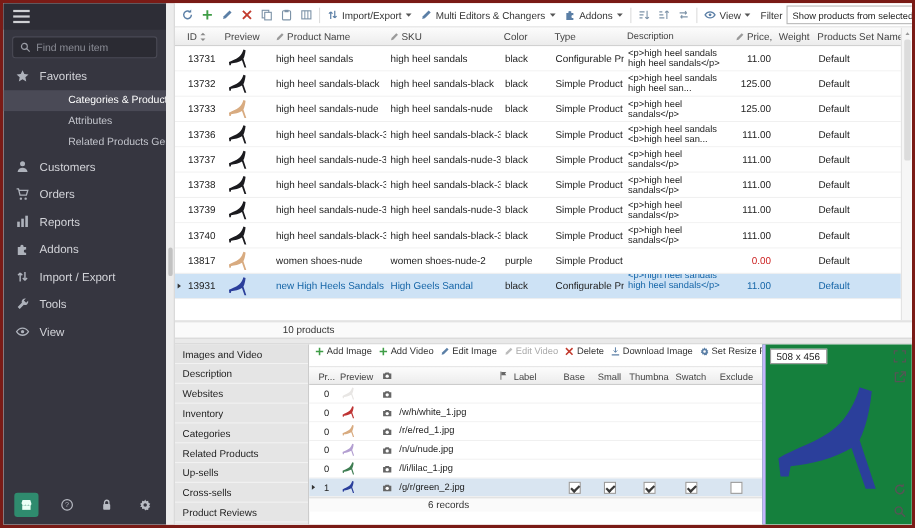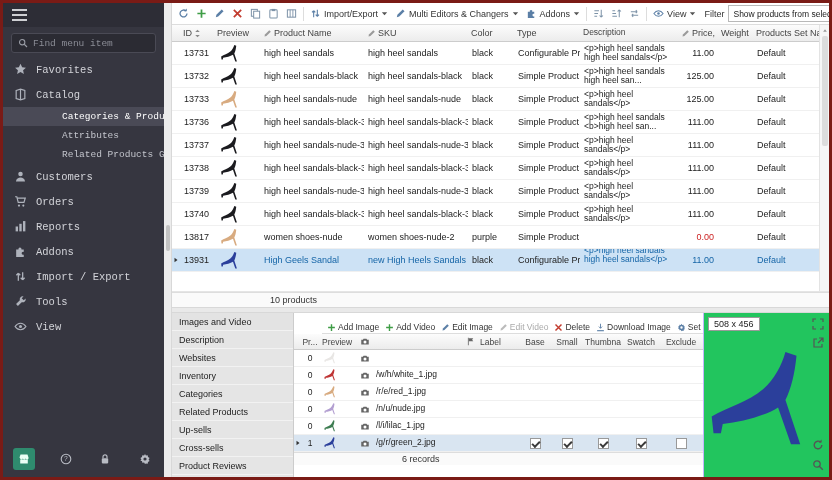--- a/index.html
+++ b/index.html
@@ -4,21 +4,21 @@
 <style>
   *{margin:0;padding:0;box-sizing:border-box;}
   html,body{width:832px;height:480px;overflow:hidden;}
   body{font-family:"Liberation Sans","DejaVu Sans",sans-serif;font-size:10px;color:#222;background:#fff;cursor:default;}
   .window{width:832px;height:480px;border:3px solid #7a1b16;display:flex;background:#fff;overflow:hidden;}
   .ic{display:inline-flex;width:12px;height:12px;flex:none;}
   .ic svg{display:block;width:100%;height:100%;}
   button{font-family:inherit;cursor:pointer;}
 
   
-  .sidebar{width:161px;background:#363640;color:#d7d8dc;display:flex;flex-direction:column;flex:none;overflow:hidden;font-family:Liberation Mono, monospace;}
+  .sidebar{width:148px;background:#363640;color:#d7d8dc;display:flex;flex-direction:column;flex:none;overflow:hidden;}
   .sb-top{height:24px;background:#2d2d36;display:flex;align-items:center;padding:0 9px;flex:none;}
   .hamburger{cursor:pointer;}
   .hamburger span{display:block;width:15px;height:2px;background:#cfd0d4;margin:3px 0;}
   .sb-search{margin:6px 8px 4px;display:flex;align-items:center;gap:5px;background:#2b2b33;border:1px solid #4a4a55;border-radius:3px;height:20px;padding:0 6px;flex:none;}
   .sb-search .ic{width:10px;height:10px;color:#9a9da6;}
   .sb-search-input{background:transparent;border:none;outline:none;color:#d7d8dc;font-size:9.5px;width:100%;font-family:inherit;}
   .sb-search-input::placeholder{color:#8b8d96;}
   .sb-menu{flex:1;overflow:hidden;text-align:right;}
   .sb-item{height:25px;display:flex;align-items:center;gap:9px;padding:0 11px;font-size:10.5px;color:#d2d3d8;cursor:pointer;white-space:nowrap;}
   .sb-item .ic{width:13px;height:13px;color:#aeb2bb;}
@@ -80,21 +80,21 @@
 
   .pbar{height:15px;border-top:1px solid #ddd;background:#fafafa;font-size:9px;color:#333;display:flex;align-items:center;padding-left:98px;flex:none;}
   .hsplit{height:6px;background:#e9e9e9;border-top:1px solid #d8d8d8;border-bottom:1px solid #d8d8d8;flex:none;cursor:row-resize;}
 
   
   .bottom{flex:1;display:flex;min-height:0;overflow:hidden;}
   .btabs{width:122px;border-right:1px solid #ccc;background:#e5e5e5;overflow:hidden;flex:none;}
   .btab{height:18px;display:flex;align-items:center;padding:0 7px;font-size:9px;color:#222;border-bottom:1px solid #f2f2f2;cursor:pointer;white-space:nowrap;}
   .btab.sel{background:#e3e3e3;}
   .bmid{flex:1;display:flex;flex-direction:column;min-width:0;overflow:hidden;}
-  .btoolbar{height:21px;display:flex;align-items:flex-end;padding:0 2px;border-bottom:1px solid #ddd;background:#fff;gap:0;flex:none;overflow:hidden;margin-left:28px;}
+  .btoolbar{height:21px;display:flex;align-items:flex-start;padding:0 2px;border-bottom:1px solid #ddd;background:#fff;gap:0;flex:none;overflow:hidden;}
   .bbtn{display:flex;align-items:center;gap:2px;font-size:8.5px;color:#333;background:none;border:none;padding:1px 3px;white-space:nowrap;}
   .bbtn .ic{width:9px;height:9px;}
   .bbtn.disabled{color:#aaa;cursor:default;}
   .bbtn.disabled .ic{color:#bbb !important;}
   .bghead{height:16px;display:flex;align-items:center;background:linear-gradient(#fcfcfc,#ececec);border-bottom:1px solid #ccc;flex:none;}
   .bghead .hc{font-size:8.5px;}
   .bgbody{overflow:hidden;}
   .brow{height:17px;display:flex;align-items:center;border-bottom:1px solid #f0f0f0;background:#fff;}
   .brow.sel{background:#d9e5f1;}
   .bc{display:flex;align-items:center;height:100%;padding:0 3px;overflow:hidden;white-space:nowrap;font-size:8.5px;color:#222;}
@@ -109,21 +109,21 @@
   .b-thumbw{width:40px;}
   .b-swatchw{width:36px;}
   .b-exclw{flex:1;min-width:0;text-align:center;}
   .camc{width:10px !important;height:9px !important;color:#666 !important;}
   .shoe-sm{width:18px;height:14px;}
   .cb{width:11px;height:11px;border:1px solid #999;background:#fff;display:inline-block;position:relative;}
   .cb.checked::after{content:'';position:absolute;left:1.5px;top:2px;width:6px;height:3px;border-left:2px solid #3a3a3a;border-bottom:2px solid #3a3a3a;transform:rotate(-45deg);}
   .brecords{height:13px;border-top:1px solid #ddd;background:#fafafa;font-size:9px;color:#333;display:flex;align-items:center;padding-left:108px;flex:none;}
 
   
-  .ppanel{width:126px;border-left:1px solid #c4b5fd;position:relative;background:#22c55e;overflow:hidden;flex:none;}
+  .ppanel{width:136px;border-left:3px solid #c4b5fd;position:relative;background:#15803d;overflow:hidden;flex:none;}
   .pp-size{position:absolute;top:4px;left:4px;border:1px solid #9a9a9a;background:#fff;font-size:9px;padding:1px 5px;z-index:3;}
   .pp-topicons{position:absolute;top:3px;right:3px;display:flex;flex-direction:column;gap:3px;z-index:3;}
   .pbtn{width:16px;height:16px;border:none;background:none;color:#555;display:flex;align-items:center;justify-content:center;padding:0;}
   .pbtn .ic{width:12px;height:12px;}
   .pp-img{position:absolute;inset:0;display:flex;align-items:center;justify-content:center;padding-top:10px;}
   .shoe-big{width:118px;height:118px;}
   .pp-boticons{position:absolute;bottom:4px;right:3px;display:flex;flex-direction:column;gap:4px;z-index:3;}
 </style>
 </head>
 <body>
@@ -151,29 +151,20 @@
 
         <div class="sb-item">
           <span class="ic">
             <svg viewBox="0 0 12 12">
               <path d="M6 .8l1.5 3.2 3.5.4-2.6 2.3.7 3.5L6 8.4 2.9 10.2l.7-3.5L1 4.4l3.5-.4z" fill="currentColor"></path>
             </svg>
           </span>
           <span class="sb-label">Favorites</span>
         </div>
 
-        <div class="sb-item">
-          <span class="ic">
-            <svg viewBox="0 0 12 12">
-              <path d="M2 2.3l4-1.2 4 1.2v7.4l-4 1.2-4-1.2z" fill="none" stroke="currentColor" stroke-width="1.1"></path>
-              <path d="M6 1.1v9.8" stroke="currentColor" stroke-width="1.1"></path>
-            </svg>
-          </span>
-          <span class="sb-label">Catalog</span>
-        </div>
 
         <div class="sb-item sub sel">
           <span class="ic"></span>
           <span class="sb-label">Categories &amp; Products</span>
         </div>
 
         <div class="sb-item sub">
           <span class="ic"></span>
           <span class="sb-label">Attributes</span>
         </div>
@@ -757,22 +748,22 @@
               </span>
             </span>
             <span class="gc c-id">13931</span>
             <span class="gc c-prev">
               <span class="shoe" style="color: rgb(43, 63, 155);">
                 <svg viewBox="0 0 64 64">
                   <path d="M2 41 C10 36 22 33 30 26 C36 21 40 13 42 6 L48 8 C47 18 45 26 42 32 L50 56 L45 56 L38 36 C30 41 18 44 8 45 L7 50 L3 50 Z" fill="currentColor"></path>
                 </svg>
               </span>
             </span>
+            <span class="gc c-name link">new High Heels Sandals</span>
             <span class="gc c-sku link">High Geels Sandal</span>
-            <span class="gc c-name link">new High Heels Sandals</span>
             <span class="gc c-color">black</span>
             <span class="gc c-type">Configurable Product</span>
             <span class="gc c-desc link">&lt;p&gt;high heel sandals high heel sandals&lt;/p&gt; ...</span>
             <span class="gc c-price link">11.00</span>
             <span class="gc c-weight"></span>
             <span class="gc c-attr link">Default</span>
           </div>
         </div>
       <div class="vscrollbar">
         <span class="ic">

